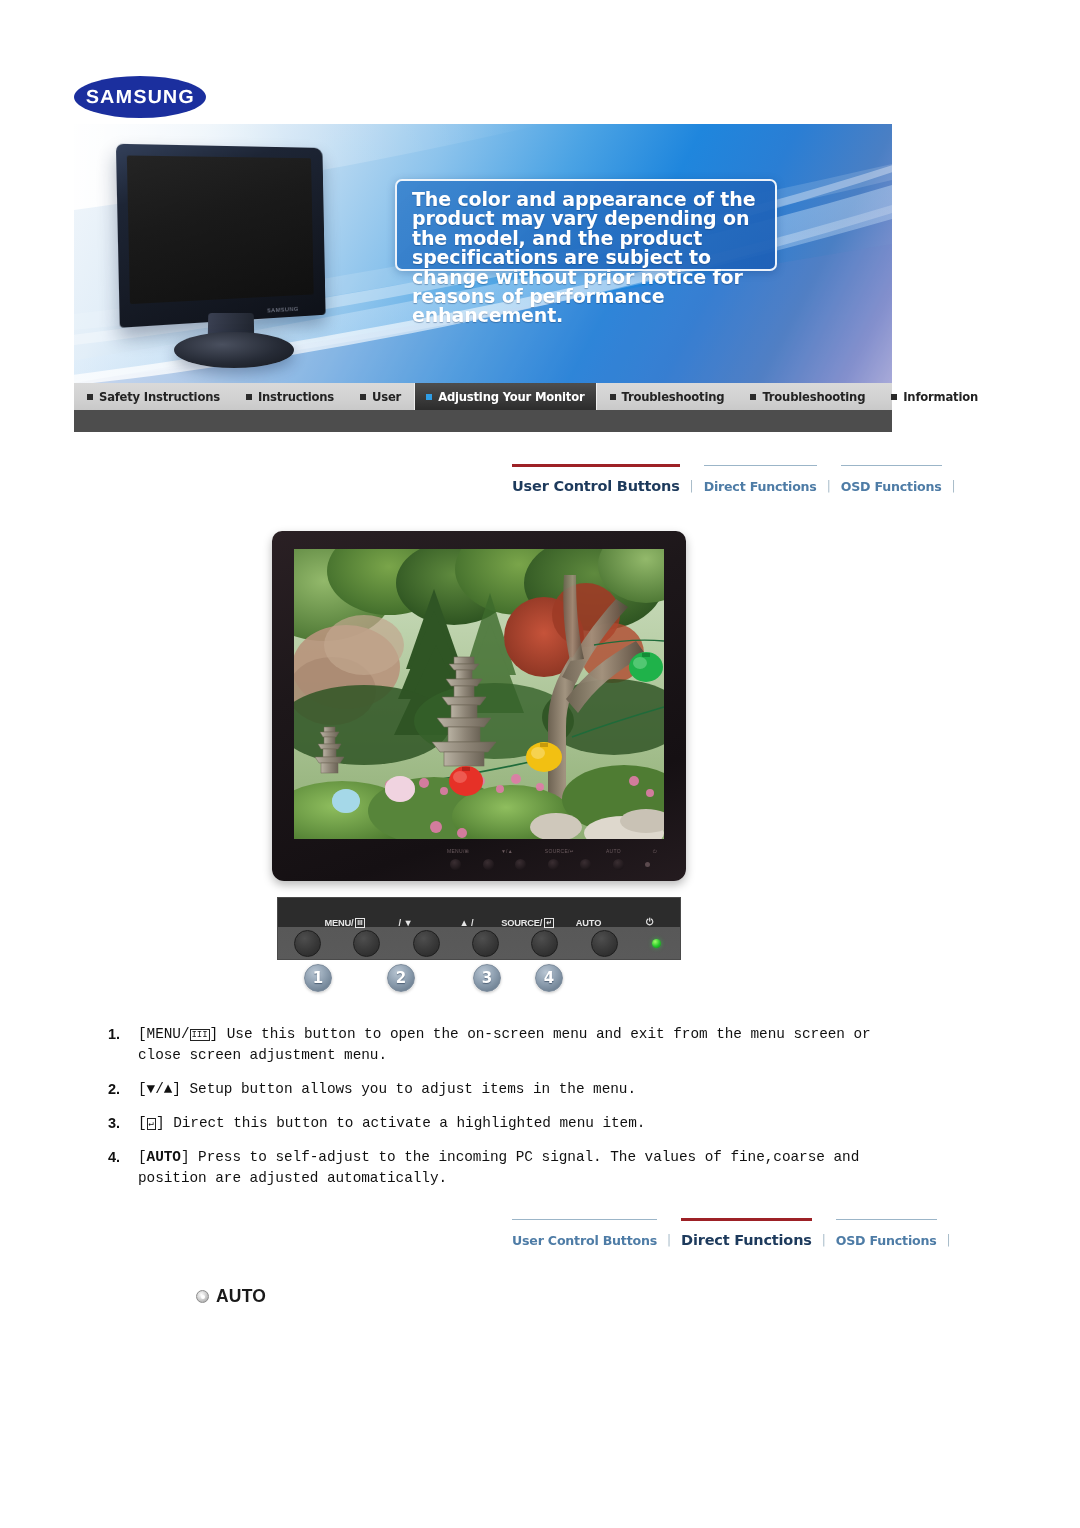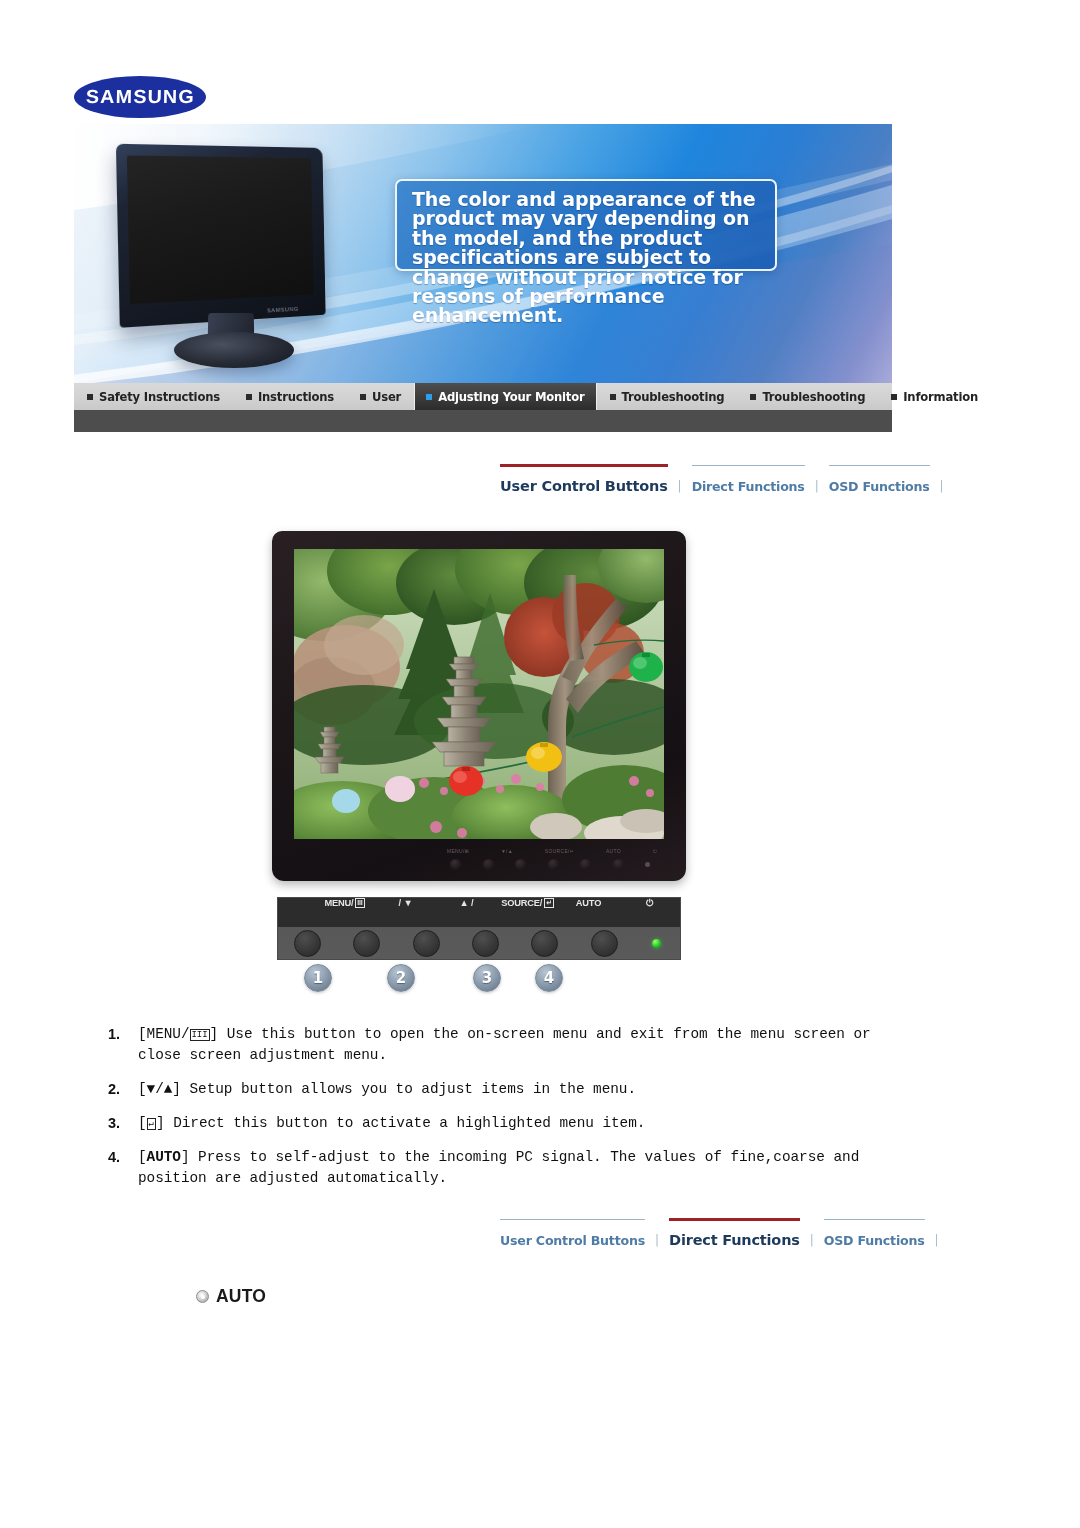--- a/index.html
+++ b/index.html
@@ -164,20 +164,21 @@
     width: 818px; height: 22px;
     background: #4d4d4d;
   }
 
   
   .subnav {
     position: absolute;
     height: 34px;
     display: flex;
     align-items: flex-start;
+    margin-left: 12px;
   }
   .subnav .tab {
     position: relative;
     display: flex; align-items: flex-end;
     height: 100%;
     padding: 0 0 4px 0;
   }
   .subnav .tab .tl {
     font-family: "DejaVu Sans", sans-serif;
     font-weight: bold;
@@ -251,21 +252,21 @@
   #panel {
     position: absolute;
     left: 277px; top: 897px;
     width: 404px; height: 63px;
     background: linear-gradient(180deg,#2c2c2c 0%,#2c2c2c 48%,#585858 48%,#5a5a5a 100%);
     border: 1px solid #4a4a4a;
   }
   #panel-labels {
     position: absolute;
     left: 0; top: 0; right: 0; height: 30px;
-    display: flex; align-items: flex-start; margin-left: 36px;
+    display: flex; align-items: flex-end; margin-left: 36px;
   }
   .plabel {
     flex: 1 1 0;
     text-align: center;
     color: #e6e6e6;
     font-size: 9.3px;
     font-weight: bold;
     font-family: "Liberation Sans", sans-serif;
     letter-spacing: -.2px;
     display: flex; align-items: center; justify-content: center; gap: 2px;

